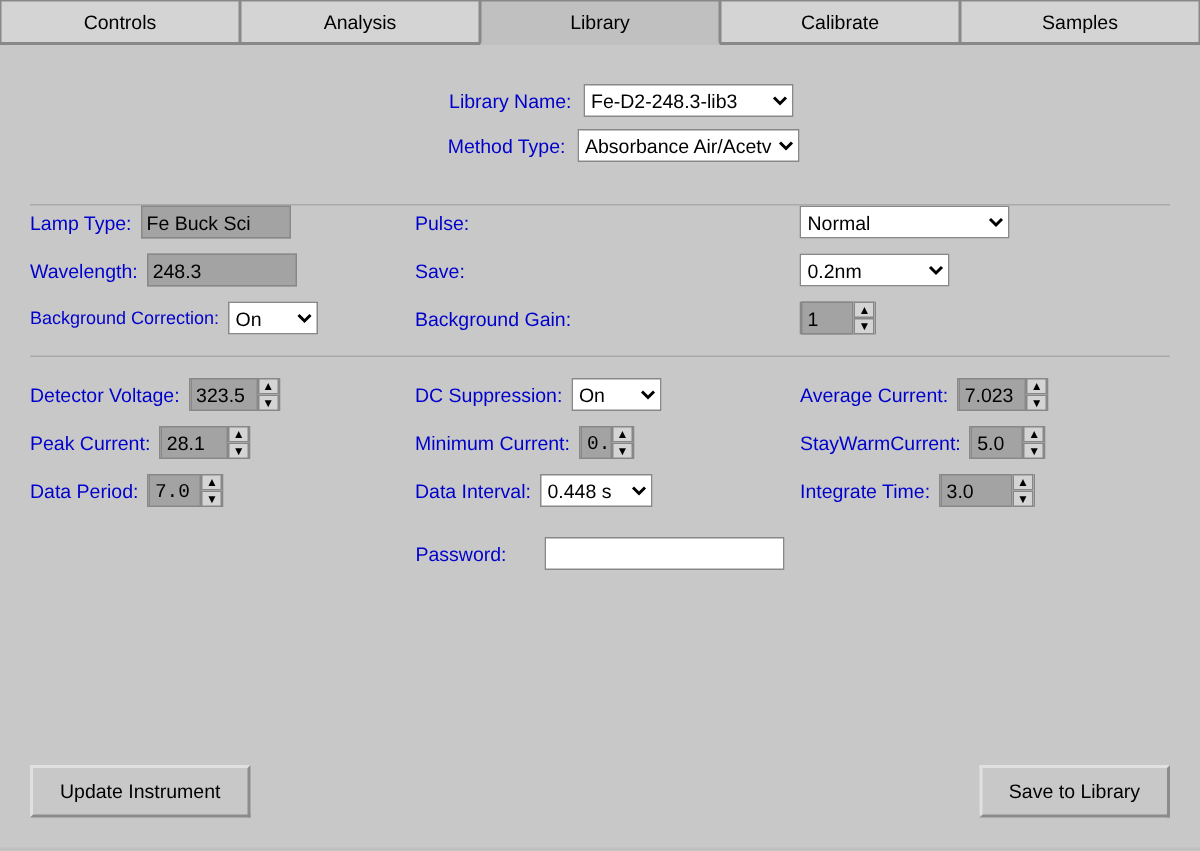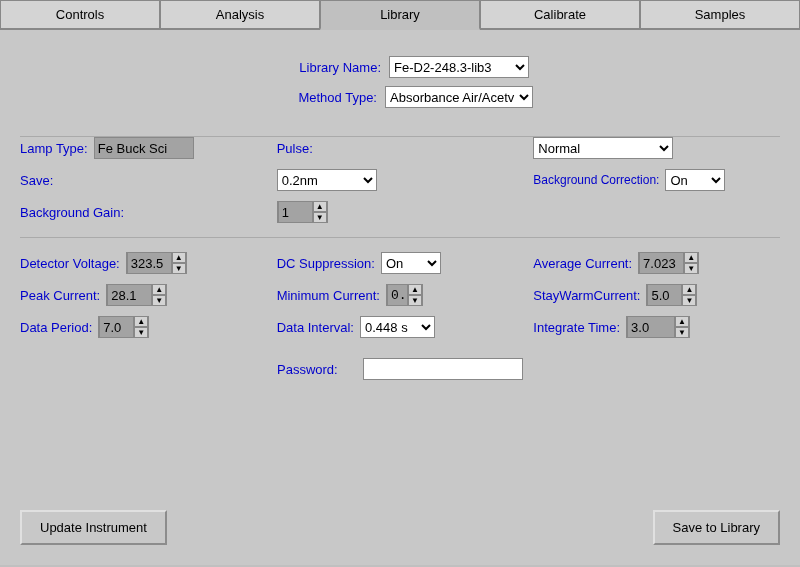--- a/index.html
+++ b/index.html
@@ -255,20 +255,24 @@
       <div class="field-group">
         <span class="field-label">Pulse:</span>
       </div>
 
       <div class="field-group">
         <select class="select-wide">
           <option>Normal</option>
         </select>
       </div>
 
+      <div class="field-group">
+        <span class="field-label">Wavelength:</span>
+        <input type="text" class="field-value" value="248.3" style="width: 100px;">
+      </div>
 
       <div class="field-group">
         <span class="field-label">Save:</span>
       </div>
 
       <div class="field-group">
         <select class="select-mid">
           <option>0.2nm</option>
         </select>
       </div>
@@ -358,21 +362,21 @@
           <div class="spinner-btns">
             <button class="spinner-btn">▲</button>
             <button class="spinner-btn">▼</button>
           </div>
         </div>
       </div>
 
       <div class="field-group">
         <span class="field-label">Data Period:</span>
         <div class="spinner-wrap">
-          <input type="text" class="spinner-input" value="7.0" style="width: 35px;">
+          <input type="text" class="spinner-input" value="7.0" style="width: 35px; font-family: Liberation Mono, monospace;">
           <div class="spinner-btns">
             <button class="spinner-btn">▲</button>
             <button class="spinner-btn">▼</button>
           </div>
         </div>
       </div>
 
       <div class="field-group">
         <span class="field-label">Data Interval:</span>
         <select class="select-sm" style="min-width:75px;">

